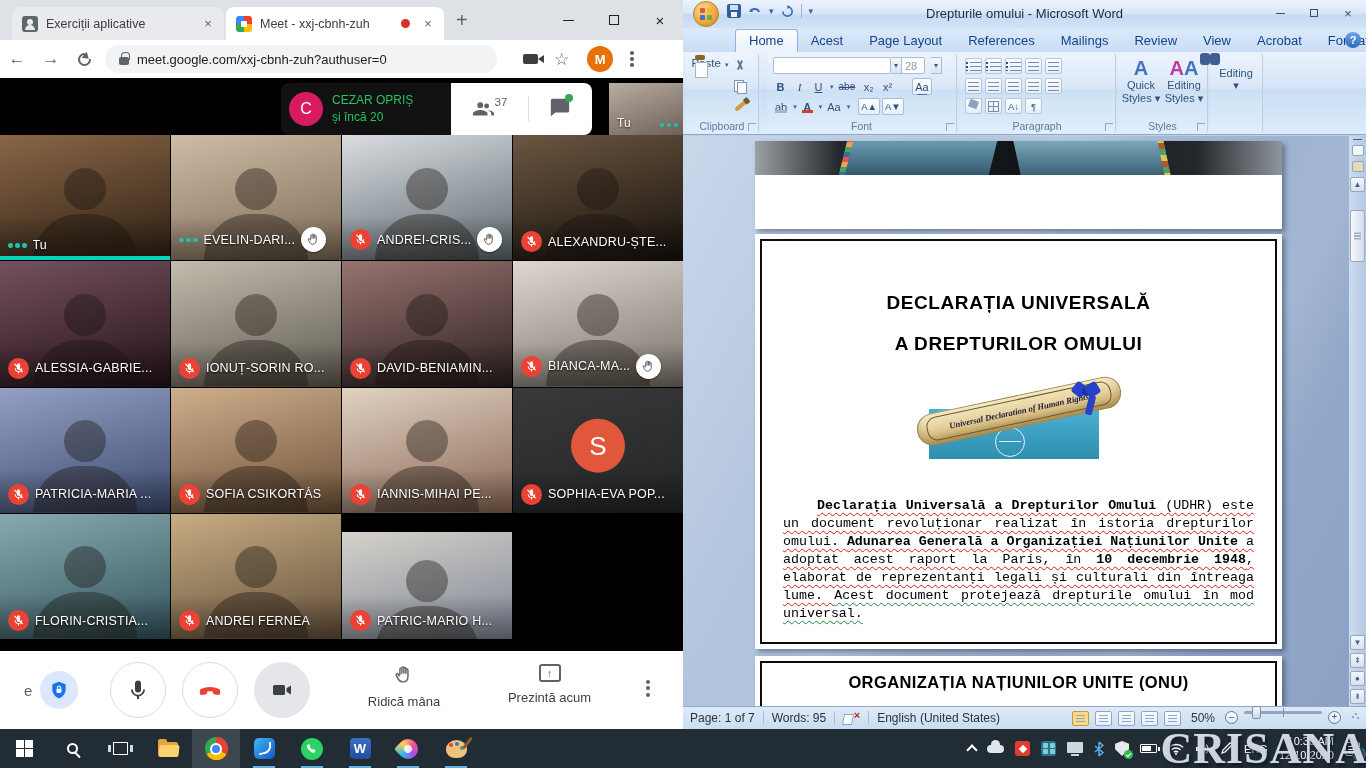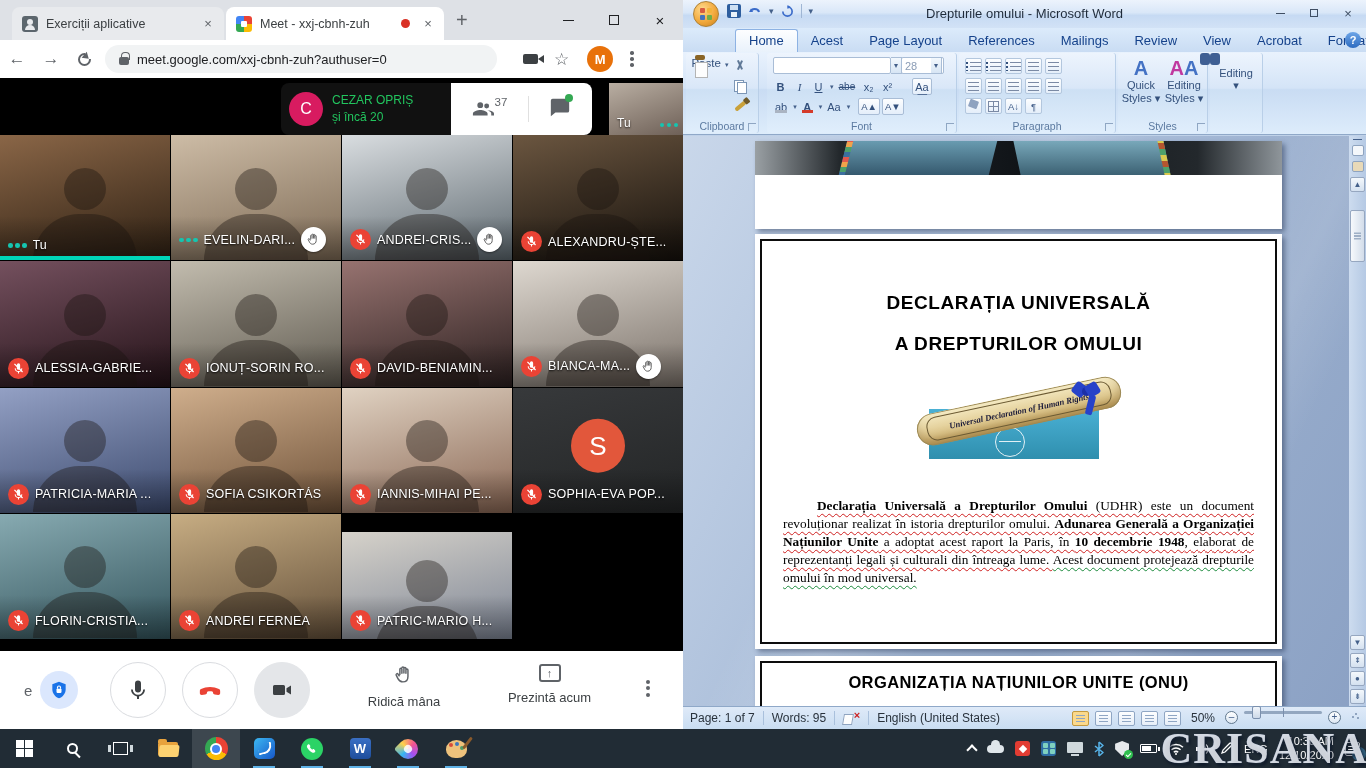--- a/index.html
+++ b/index.html
@@ -129,21 +129,21 @@
   .mi{width:16px;height:14px;position:relative;display:flex;align-items:center;justify-content:center;font-size:10px;color:#44608a}
   .ic-cut::before,.ic-cut::after{content:'';position:absolute;left:7px;top:1px;width:1.6px;height:10px;background:#5f7896}
   .ic-cut::before{transform:rotate(25deg)}.ic-cut::after{transform:rotate(-25deg)}
   .ic-copy::before{content:'';position:absolute;left:2px;top:1px;width:8px;height:10px;background:#fff;border:1px solid #7c96b6}
   .ic-copy::after{content:'';position:absolute;left:5px;top:3px;width:8px;height:10px;background:#fff;border:1px solid #7c96b6}
   .ic-brush{width:13px;height:4px;background:#c9a13a;border-radius:2px;transform:rotate(-40deg);position:relative}
   .ic-brush::after{content:'';position:absolute;right:-4px;top:-1px;width:5px;height:6px;background:#6f5a2a;border-radius:1px}
   .g-font{left:84px;width:190px}
   .fcombo{position:absolute;top:4px;height:17px;background:#fff;border:1px solid #a9bdd6;border-radius:2px;font-size:11px;color:#8a9cb5;display:flex;align-items:center;padding:0 3px}
   .fc-name{left:6px;width:118px}
-  .fc-size{left:134px;width:43px}
+  .fc-size{left:134px;width:24px}
   .fc-dd{position:absolute;top:4px;width:11px;height:17px;border:1px solid #a9bdd6;border-left:none;background:linear-gradient(#f3f8fd,#d7e5f4);color:#44608a;font-size:8px;display:flex;align-items:center;justify-content:center}
   .fr{position:absolute;left:5px;display:flex;gap:2px;align-items:center}
   .fr2{top:25px}.fr3{top:45px}
   .fbtn{min-width:17px;height:17px;border:1px solid transparent;border-radius:2px;display:flex;align-items:center;justify-content:center;font-size:11px;color:#33507c;padding:0 2px}
   .fbtn.bx{border-color:#a9bdd6;background:linear-gradient(#fdfeff,#e4eefa)}
   .b-b{font-weight:bold}.b-i{font-style:italic;font-family:"Liberation Serif",serif}.b-u{text-decoration:underline}
   .b-st{text-decoration:line-through;font-size:10px}
   .colorbar{position:absolute;left:2px;bottom:1px;right:2px;height:3px;background:#d43b2a}
   .greybar{position:absolute;left:2px;bottom:1px;right:2px;height:3px;background:#aab4c2}
   .rel{position:relative}
@@ -187,21 +187,21 @@
   .unemblem{position:absolute;left:66px;top:18px;width:30px;height:30px;border:1.6px solid rgba(255,255,255,.85);border-radius:50%}
   .unemblem::after{content:'';position:absolute;left:3px;top:13px;right:3px;height:0;border-top:1.4px solid rgba(255,255,255,.85)}
   .scrollroll{position:absolute;left:-4px;top:18px;width:208px;height:32px;border-radius:16px;background:linear-gradient(#f6ecc6,#dcc488 70%,#c4a35f);box-shadow:inset 0 0 0 1px #9c8a57,inset 0 -7px 9px rgba(120,90,40,.35);transform:rotate(-12deg);display:flex;align-items:center;justify-content:center}
   .scrollroll::before{content:'';position:absolute;inset:4px 10px;border:1px solid #6b5a33;border-radius:10px}
   .scrolltext{font-family:"Liberation Serif",serif;font-style:italic;font-weight:bold;font-size:8.6px;color:#181838;white-space:nowrap}
   .bow{position:absolute;right:14px;top:0;width:34px;height:40px}
   .bow::before,.bow::after{content:'';position:absolute;width:13px;height:13px;background:#2742c9;border-radius:3px;top:6px}
   .bow::before{left:2px;transform:rotate(38deg)}.bow::after{left:15px;transform:rotate(-32deg)}
   .bow .knot{position:absolute;left:11px;top:10px;width:9px;height:9px;border-radius:50%;background:#1b2fa8}
   .bow .tail{position:absolute;left:16px;top:18px;width:7px;height:20px;background:#2742c9;transform:rotate(14deg);border-radius:2px}
-  .doc-para{margin:36px 28px 0;font-family:Liberation Serif, serif;font-size:13.3px;line-height:18px;color:#000;text-align:justify;text-indent:34px}
+  .doc-para{margin:36px 28px 0;font-family:Liberation Mono, monospace;font-size:13.3px;line-height:18px;color:#000;text-align:justify;text-indent:34px}
   .doc-para .b{font-weight:bold}
   .sq-r{text-decoration-line:underline;text-decoration-style:wavy;text-decoration-color:#cf2020;text-decoration-thickness:1px;text-underline-offset:2.5px}
   .sq-g{text-decoration-line:underline;text-decoration-style:wavy;text-decoration-color:#1c8a3c;text-decoration-thickness:1px;text-underline-offset:2.5px}
   .page3{top:520px;height:60px}
   .pborder3{position:absolute;inset:5px 5px -5px 5px;border:2.5px solid #0d0d0d;border-bottom:none}
   .doc-h2{margin-top:17px;font-size:16.5px;font-weight:bold;letter-spacing:.4px;text-align:center;color:#000}
 
   .wscroll{position:absolute;right:0;top:136px;bottom:23px;width:17px;background:linear-gradient(90deg,#cddcef,#b5c9e4)}
   .ws-min{margin:3px auto 0;width:9px;border-top:1.6px solid #44608a}
   .ws-ic{width:12px;height:11px;margin:5px auto 0;background:#f4f7fb;border:1px solid #8fa4c0;border-radius:2px;position:relative}

